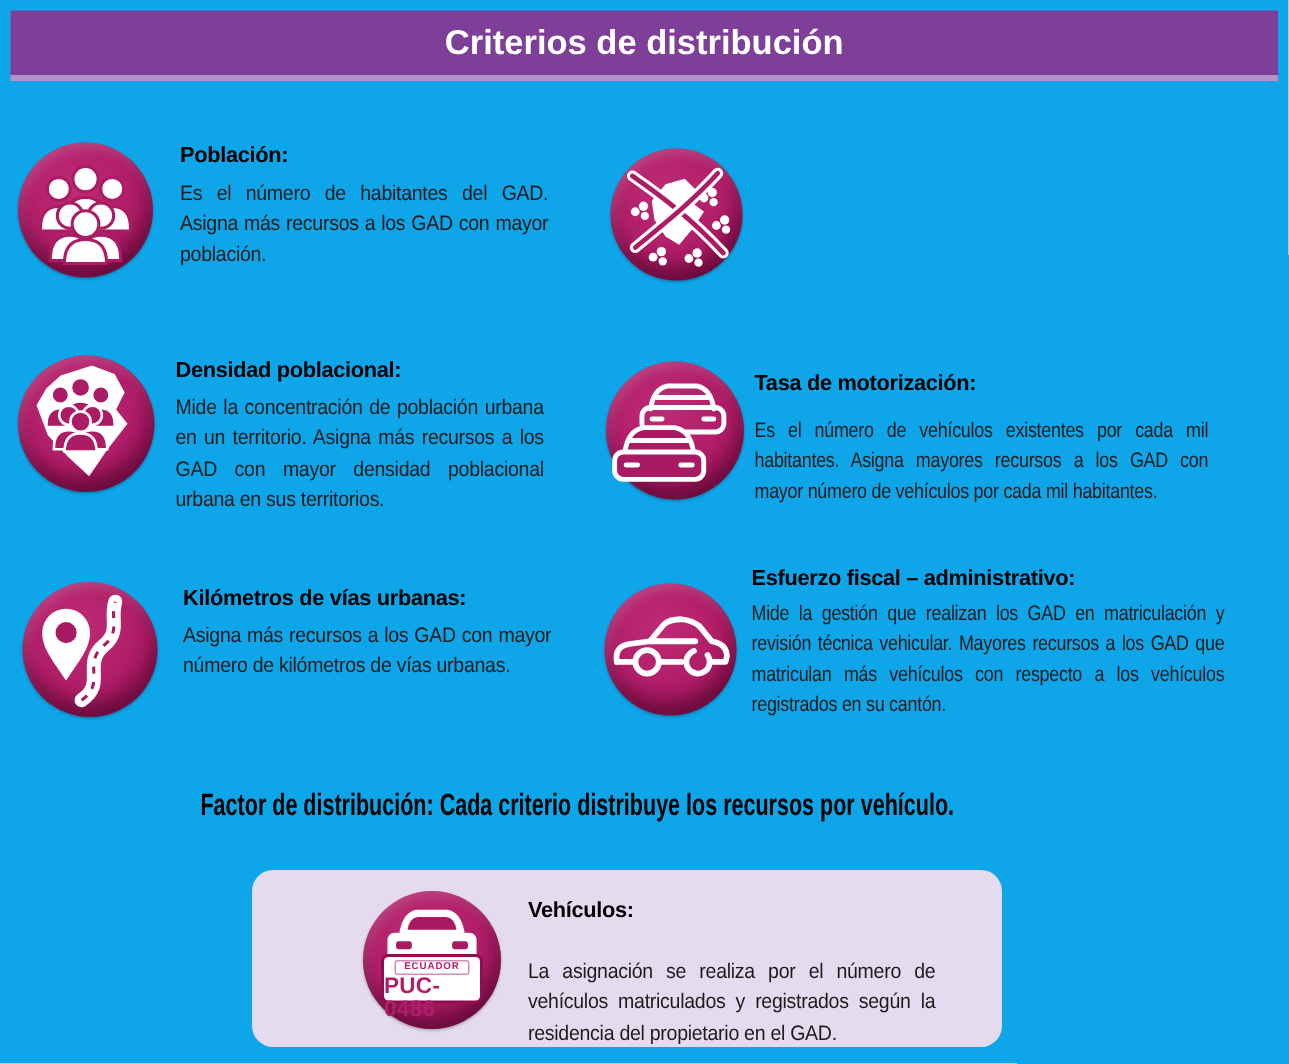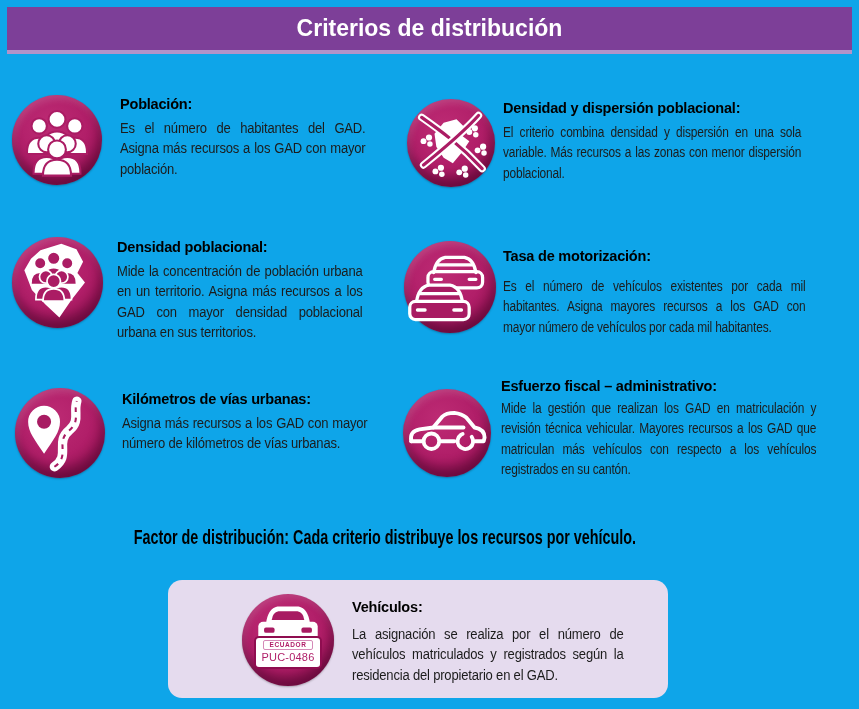--- a/index.html
+++ b/index.html
@@ -44,33 +44,33 @@
     display:inline-block;transform:scaleX(0.7);transform-origin:center top;
     font-size:20.5px;font-weight:bold;color:#000;white-space:nowrap;
   }
   
   .vehicles-box{
     position:absolute;left:168px;top:580px;width:500px;height:118px;
     background:#e5dbee;border-radius:14px;
   }
   .vehicles-box .badge{left:74px;top:14px;width:92px;height:92px;}
   .vbox-text{position:absolute;left:184px;top:19px;color:#1c1c1c;}
-  .vbox-text .crit-title{margin-bottom:9px;}
+  .vbox-text .crit-title{margin-bottom:22px;}
   .vbox-body{width:292px;transform:scaleX(0.93);}
   
   .license-plate{
     position:absolute;left:50%;top:44px;transform:translateX(-50%);
     width:64px;height:29px;background:#fff;border-radius:3px;
     box-shadow:0 0 0 2px #8f0d50;display:flex;flex-direction:column;align-items:center;
   }
   .plate-country{
     margin-top:2px;font-size:6.5px;font-weight:bold;color:#b01e68;letter-spacing:.6px;
     border:1px solid #d58ab8;border-radius:2px;padding:0 5px;line-height:8px;
   }
-  .plate-number{font-size:11px;font-weight:normal;color:#b01e68;letter-spacing:.2px;line-height:15px;}
+  .plate-number{font-size:15px;font-weight:bold;color:#b01e68;letter-spacing:.2px;line-height:15px;}
 </style>
 </head>
 <body>
 
 <div class="page">
 
   <div class="header-bar">
     <h1>Criterios de distribución</h1>
   </div>
   <div class="header-underline"></div>
@@ -117,24 +117,20 @@
           <circle cx="84" cy="59" r="3"></circle>
         <circle cx="31" cy="79" r="3.2"></circle>
           <circle cx="37" cy="75" r="3.4"></circle>
           <circle cx="38" cy="82" r="3"></circle>
         <circle cx="57" cy="80" r="3.2"></circle>
           <circle cx="63" cy="76" r="3.4"></circle>
           <circle cx="64" cy="83" r="3"></circle>
       </g>
     </svg>
   </div>
-  <div class="crit-text" style="left:503px;top:100px;">
-    <p class="crit-title">Densidad y dispersión poblacional:</p>
-    <p class="crit-body scale-r1">El criterio combina densidad y dispersión en una sola variable. Más recursos a las zonas con menor dispersión poblacional.</p>
-  </div>
 
   <div class="badge" style="left:12px;top:237px;width:91px;height:91px;">
     <svg viewBox="0 0 96 96">
       <path d="M30,14 L52,7 L68,13 L75,26 L69,38 L77,48 L63,66 L50,85 L35,71 L21,56 L13,35 L20,23 Z" fill="#fff"></path>
       <g transform="translate(8,3) scale(0.75)" stroke="#fff" stroke-width="2.4" fill="#ab1c64">
         <circle cx="48" cy="26" r="9"></circle>
           <path d="M34,59 v-3 q0,-17 14,-17 q14,0 14,17 v3 z"></path>
         <circle cx="29" cy="33" r="8.2"></circle>
           <path d="M16,63 v-2 q0,-15.5 13,-15.5 q13,0 13,15.5 v2 z"></path>
         <circle cx="67" cy="33" r="8.2"></circle>

